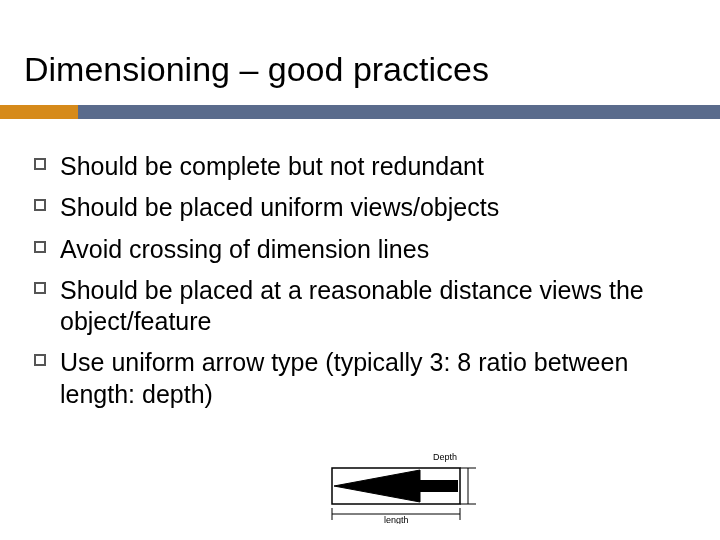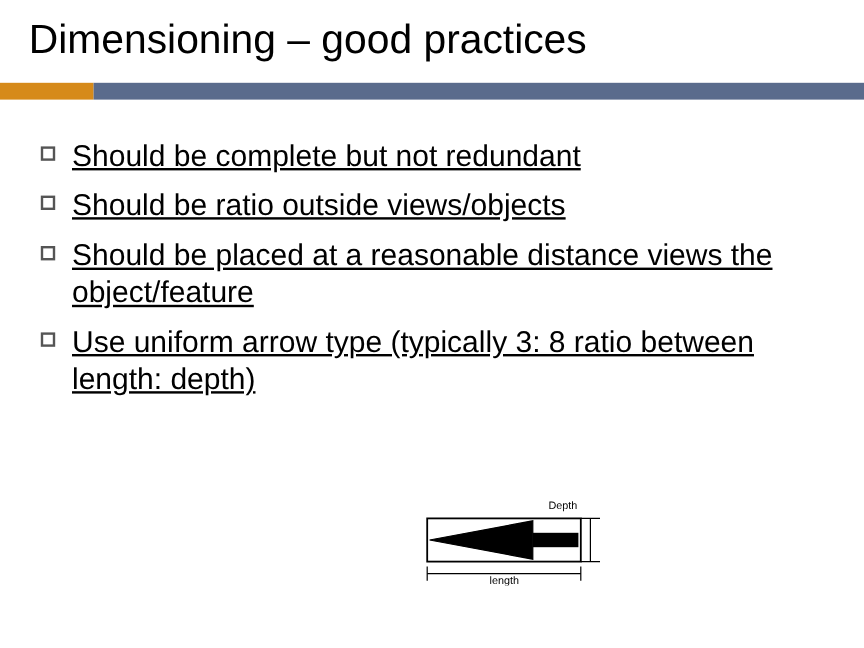--- a/index.html
+++ b/index.html
@@ -1,45 +1,46 @@
 <!DOCTYPE html>
 <html><head>
 <meta charset="utf-8">
 <style>
   * { margin: 0; padding: 0; box-sizing: border-box; }
   html, body { width: 720px; height: 540px; background: #fff; font-family: Arial, Helvetica, sans-serif; color: #000; }
   .slide { width: 720px; height: 540px; position: relative; }
-  .title-region { padding: 14px 24px 6px 24px; }
+  .title-region { padding: 14px 24px 6px 24px; margin-top: 36px; }
   .title { font-size: 34px; font-weight: 400; letter-spacing: 0; }
   .rule-band { margin-top: 10px; display: flex; height: 14px; }
   .rule-accent { width: 78px; background: #d68a1a; }
   .rule-main { flex: 1; background: #5a6b8c; }
-  .body-region { padding: 22px 24px 0 24px; text-decoration: underline; }
+  .body-region { padding: 22px 24px 0 24px; }
   .bullets { list-style: none; }
   .bullets li { position: relative; padding-left: 36px; font-size: 25px; line-height: 1.25; margin: 10px 0; }
   .bullets li .marker { position: absolute; left: 10px; top: 7px; width: 12px; height: 12px; border: 2px solid #555; background: #fff; }
-  .diagram { position: absolute; left: 352px; top: 414px; }
+  .diagram { position: absolute; left: 328px; top: 414px; }
   .diagram svg { display: block; }
   .diag-label { font-family: Arial, sans-serif; font-size: 9px; fill: #000; }
 </style>
 </head>
 <body>
 
 <div class="slide">
   <div class="title-region">
     <h1 class="title">Dimensioning – good practices</h1>
   </div>
   <div class="rule-band">
     <div class="rule-accent"></div>
     <div class="rule-main"></div>
   </div>
   <div class="body-region">
     <ul class="bullets">
       <li><span class="marker"></span><span>Should be complete but not redundant</span></li>
-      <li><span class="marker"></span><span>Should be ratio outside views/objects</span></li>
+      <li><span class="marker"></span><span>Should be placed uniform views/objects</span></li>
+      <li><span class="marker"></span><span>Avoid crossing of dimension lines</span></li>
       <li><span class="marker"></span><span>Should be placed at a reasonable distance views the object/feature</span></li>
       <li><span class="marker"></span><span>Use uniform arrow type (typically 3: 8 ratio between length: depth)</span></li>
     </ul>
   </div>
 
   <div class="diagram">
     <svg width="160" height="74" viewBox="0 0 160 74">
 
       <rect x="4" y="18" width="128" height="36" fill="none" stroke="#000" stroke-width="1.5"></rect>
 

